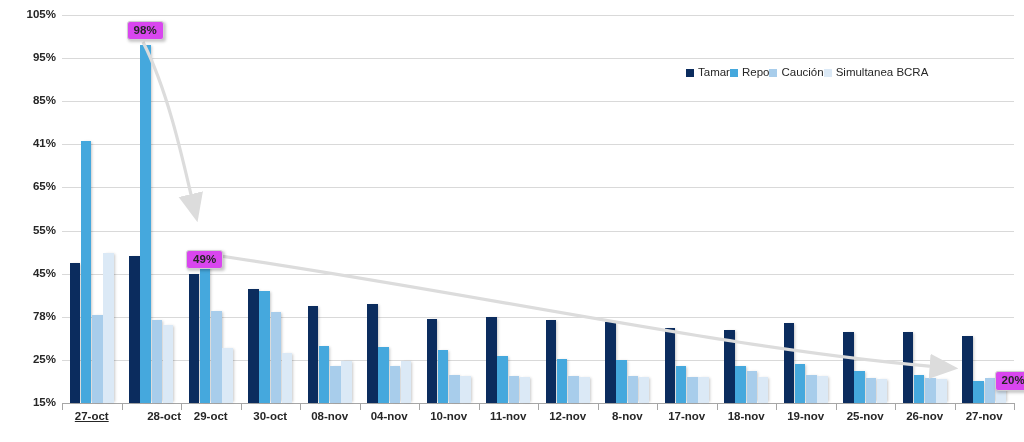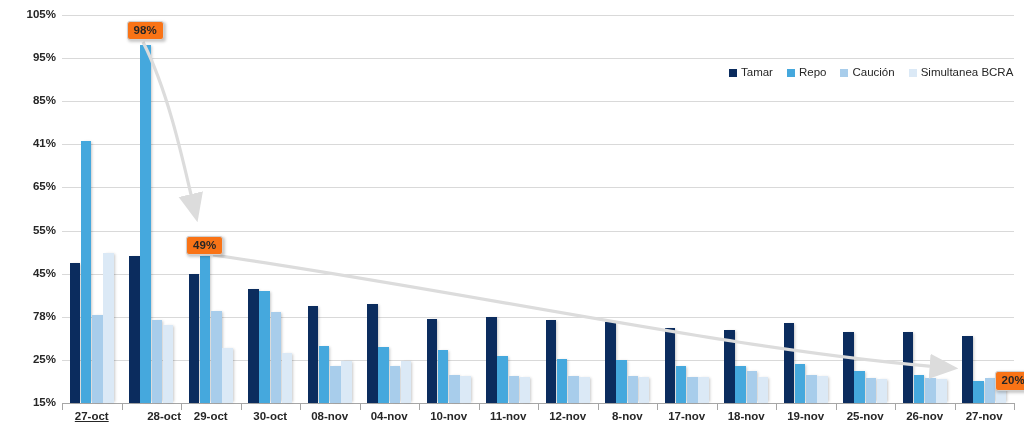--- a/index.html
+++ b/index.html
@@ -56,33 +56,31 @@
   .tickmark{
     position:absolute;
     top:403px;width:1px;height:7px;background:#a6a6a6;
   }
 
   
   .legend{
     position:absolute;
     left:686px;top:67px;
     display:flex;align-items:center;
-    gap:14px;
     font-size:11.5px;
     color:#262626;
-    margin-left:43px;
   }
   .legend-item{display:flex;align-items:center;gap:4px;white-space:nowrap;}
   .legend-swatch{width:8px;height:8px;display:inline-block;}
   .legend-label{line-height:1;}
 
   
   .callout{
     position:absolute;
-    background:#f97316;
+    background:#d946ef;
     border:1px solid #d0d0d0;
     border-radius:3px;
     font-size:11.5px;
     font-weight:bold;
     color:#262626;
     padding:2px 6px 3px 6px;
     box-shadow:1.5px 1.5px 3px rgba(0,0,0,0.22);
     white-space:nowrap;
     line-height:1.05;
   }
@@ -283,17 +281,17 @@
       <marker id="ah" markerWidth="9" markerHeight="9" refX="7" refY="4.5" orient="auto" markerUnits="strokeWidth">
         <path d="M0,0.6 L9,4.5 L0,8.4 z" fill="#dcdcdc"></path>
       </marker>
     </defs>
     <path d="M 143 42 C 170 95, 185 170, 196 216" stroke="#dcdcdc" stroke-width="3.2" fill="none" marker-end="url(#ah)"></path>
     <path d="M 213 255 C 460 290, 740 352, 952 368" stroke="#dcdcdc" stroke-width="3.2" fill="none" marker-end="url(#ah)"></path>
   </svg>
 
   <div id="callouts">
       <div class="callout" style="left: 126.6px; top: 21.1778px;">98%</div>
-      <div class="callout" style="left: 186.1px; top: 236px;">49%</div>
+      <div class="callout" style="left: 186.1px; top: 250px;">49%</div>
       <div class="callout" style="left: 994.6px; top: 371.444px;">20%</div>
     </div>
 
 </div>
 
 </body></html>

